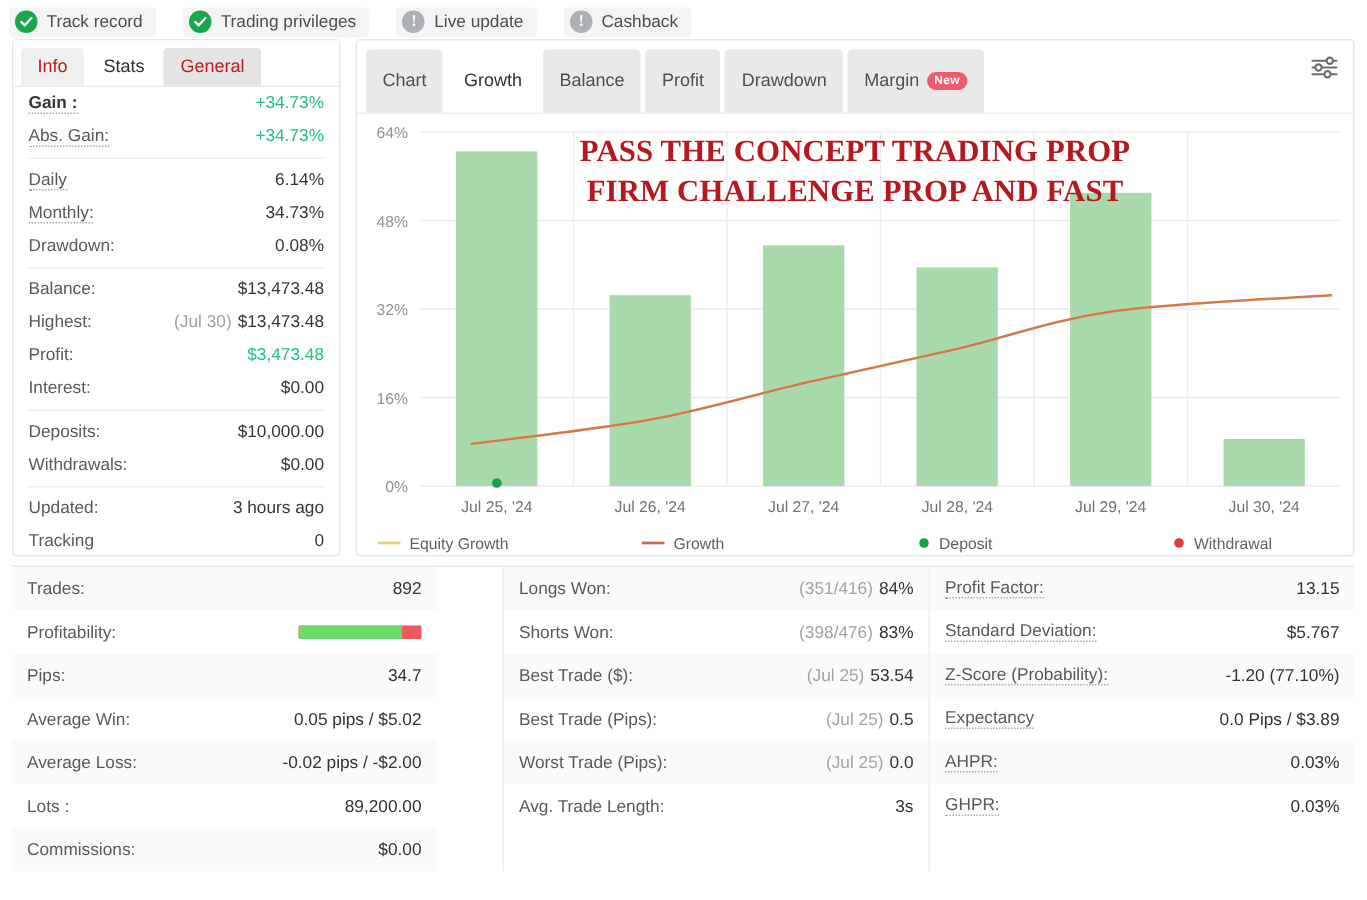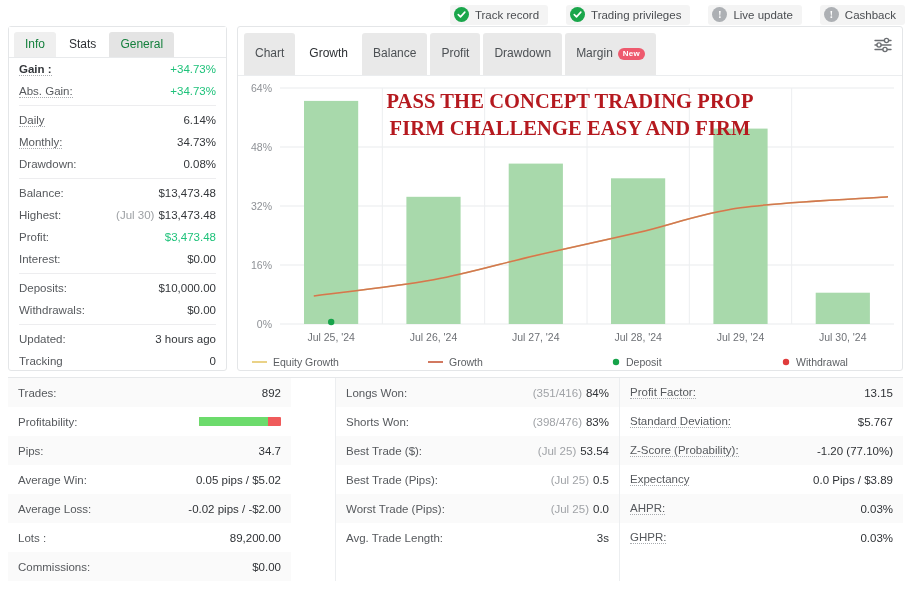--- a/index.html
+++ b/index.html
@@ -7,38 +7,38 @@
     width:911px;height:600px;
     background:#ffffff;
     font-family:"Liberation Sans", sans-serif;
     font-size:11px;
     color:#3d4044;
     overflow:hidden;
   }
   .app{position:relative;width:911px;height:600px;}
 
   
-  .badges{display:flex;align-items:center;gap:18px;height:26px;padding:3px 6px 0 6px;box-sizing:border-box;justify-content:flex-end;}
+  .badges{display:flex;align-items:center;gap:18px;height:26px;padding:3px 6px 0 6px;box-sizing:border-box;}
   .badge{display:flex;align-items:center;gap:6px;background:#f4f4f4;border-radius:3px;padding:3px 9px 3px 4px;height:20px;box-sizing:border-box;}
   .badge .lbl{font-size:11.5px;color:#4a4d51;white-space:nowrap;}
   .cir{width:15px;height:15px;border-radius:50%;display:flex;align-items:center;justify-content:center;flex:0 0 auto;}
   .cir.ok{background:#1aa64b;}
   .cir.off{background:#adb0b4;}
   .cir svg{display:block;}
   .cir .excl{color:#fff;font-size:11px;font-weight:bold;line-height:1;font-family:"Liberation Serif",serif;}
 
   
   .cols{display:flex;gap:10px;padding:0 8px;box-sizing:border-box;}
 
   .panel{border:1px solid #e4e6e8;border-radius:3px;background:#fff;box-sizing:border-box;}
 
   
   .side{width:219px;flex:0 0 219px;height:345px;position:relative;}
   .tabs-s{display:flex;gap:2px;padding:5px 5px 0 5px;border-bottom:1px solid #e8eaec;background:#fff;}
-  .tab-s{padding:5px 11px;font-size:12px;color:#15803d;border-radius:3px 3px 0 0;background:#efefef;cursor:pointer;line-height:1.25;}
+  .tab-s{padding:5px 11px;font-size:12px;color:#b91c1c;border-radius:3px 3px 0 0;background:#efefef;cursor:pointer;line-height:1.25;}
   .tab-s.act{background:#fff;color:#2d3034;}
   .tab-s.gray{background:#e4e4e4;}
 
   .rows{padding:0;}
   .row{display:flex;align-items:center;justify-content:space-between;height:22px;padding:0 10px;box-sizing:border-box;font-size:11.5px;}
   .row .k{color:#56595d;white-space:nowrap;}
   .row .k.dot{border-bottom:1px dotted #a9acb0;}
   .row .k.b{font-weight:bold;color:#33363a;}
   .row .v{color:#33363a;text-align:right;white-space:nowrap;}
   .row .v.grn{color:#1ec27a;}
@@ -200,21 +200,21 @@
             <circle cx="13.5" cy="4.5" r="2.1" fill="#fff" stroke="#6b6e72" stroke-width="1.4"></circle>
             <circle cx="6" cy="9" r="2.1" fill="#fff" stroke="#6b6e72" stroke-width="1.4"></circle>
             <circle cx="12" cy="13.5" r="2.1" fill="#fff" stroke="#6b6e72" stroke-width="1.4"></circle>
           </svg>
         </div>
       </div>
 
       <div class="plotwrap">
         <div class="overlay-txt" id="overlayTxt" style="color: rgb(181, 25, 31); font-family: Liberation Serif, serif;">
             <span>PASS THE CONCEPT TRADING PROP</span>
-            <span>FIRM CHALLENGE EASY AND FIRM</span>
+            <span>FIRM CHALLENGE PROP AND FAST</span>
           </div>
         <svg id="plotSvg" width="100%" height="300" viewBox="0 0 664 300" preserveAspectRatio="none">
             <line x1="42" y1="248" x2="656" y2="248" stroke="#e9ebed" stroke-width="1"></line>
             <text x="34" y="252" text-anchor="end" font-family="Liberation Sans, sans-serif" font-size="10.5" fill="#8e9196">0%</text>
             <line x1="42" y1="189" x2="656" y2="189" stroke="#e9ebed" stroke-width="1"></line>
             <text x="34" y="193" text-anchor="end" font-family="Liberation Sans, sans-serif" font-size="10.5" fill="#8e9196">16%</text>
             <line x1="42" y1="130" x2="656" y2="130" stroke="#e9ebed" stroke-width="1"></line>
             <text x="34" y="134" text-anchor="end" font-family="Liberation Sans, sans-serif" font-size="10.5" fill="#8e9196">32%</text>
             <line x1="42" y1="71" x2="656" y2="71" stroke="#e9ebed" stroke-width="1"></line>
             <text x="34" y="75" text-anchor="end" font-family="Liberation Sans, sans-serif" font-size="10.5" fill="#8e9196">48%</text>

